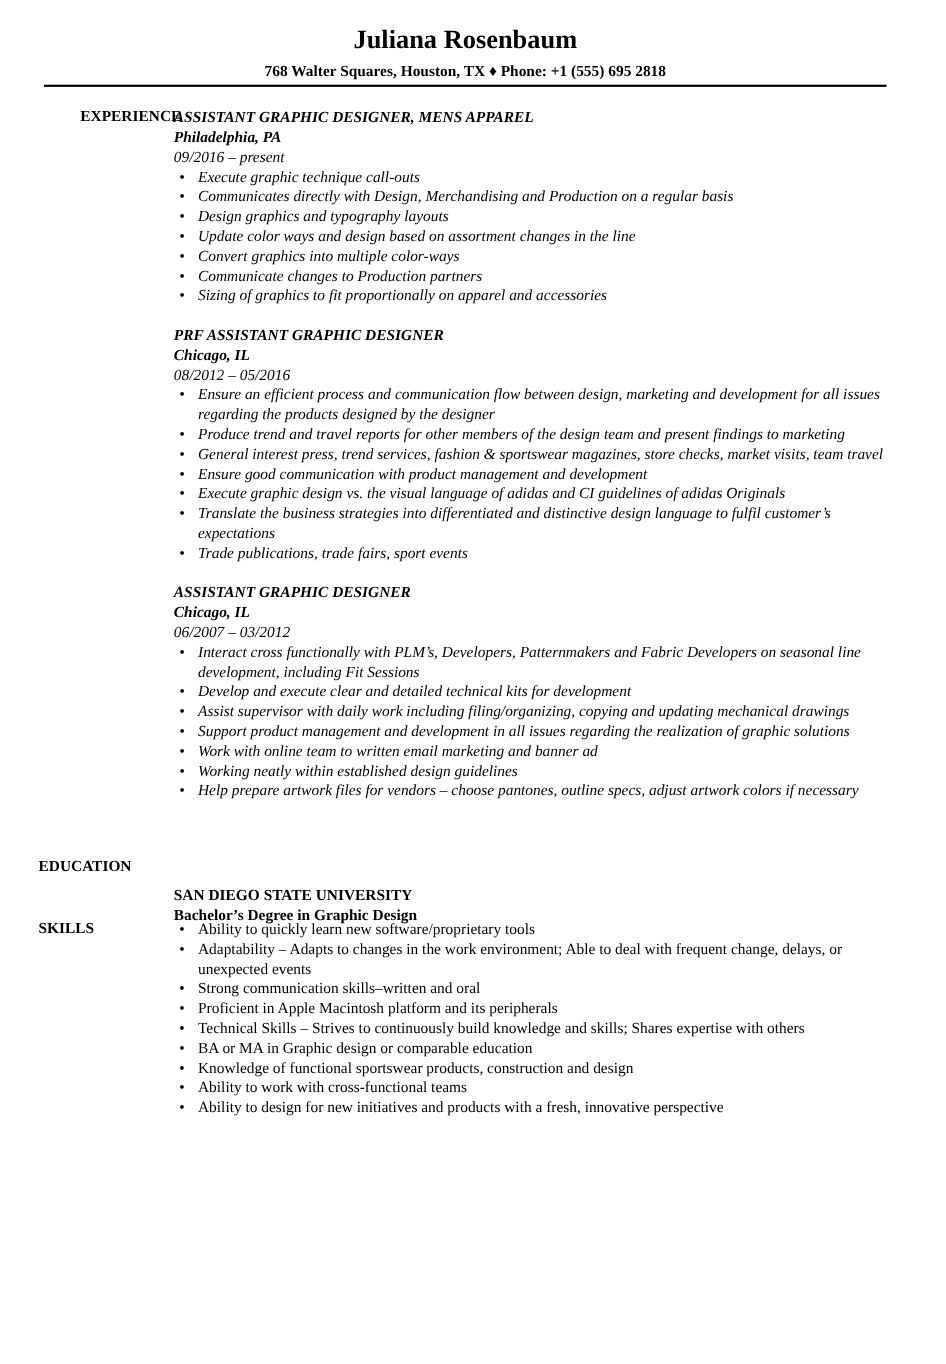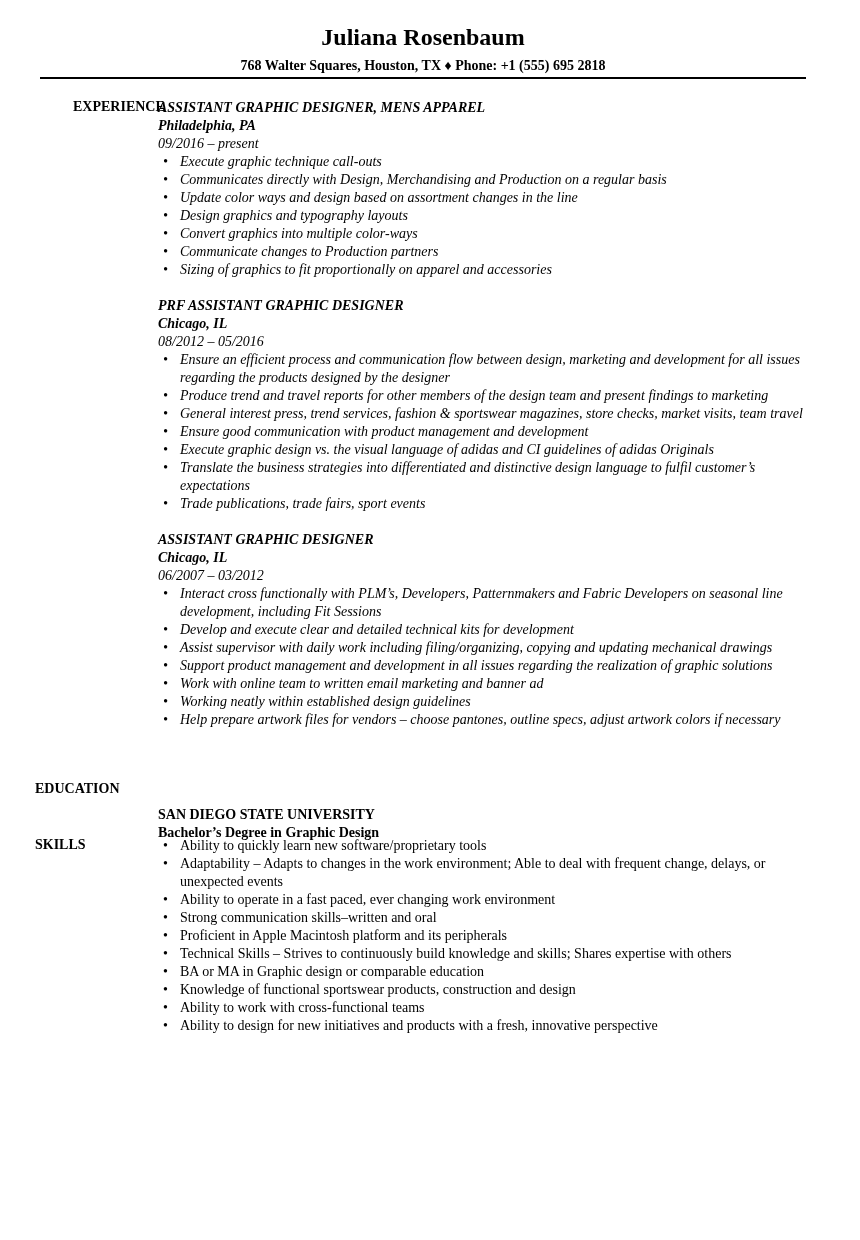--- a/index.html
+++ b/index.html
@@ -43,22 +43,22 @@
 
 <div class="section-label" style="top:99px;margin-left:38px;">EXPERIENCE</div>
 <div class="col" style="top:99px;font-style:italic;" id="experience-col">
     <div class="job">
       <div class="job-title">ASSISTANT GRAPHIC DESIGNER, MENS APPAREL</div>
       <div class="job-loc">Philadelphia, PA</div>
       <div>09/2016 – present</div>
       <ul>
         <li>Execute graphic technique call-outs</li>
         <li>Communicates directly with Design, Merchandising and Production on a regular basis</li>
+        <li>Design graphics and typography layouts</li>
         <li>Update color ways and design based on assortment changes in the line</li>
-        <li>Design graphics and typography layouts</li>
         <li>Convert graphics into multiple color-ways</li>
         <li>Communicate changes to Production partners</li>
         <li>Sizing of graphics to fit proportionally on apparel and accessories</li>
       </ul>
     </div>
     <div class="job">
       <div class="job-title">PRF ASSISTANT GRAPHIC DESIGNER</div>
       <div class="job-loc">Chicago, IL</div>
       <div>08/2012 – 05/2016</div>
       <ul>
@@ -91,21 +91,20 @@
 <div class="col" style="top:806px;">
   <div class="job-title">SAN DIEGO STATE UNIVERSITY</div>
   <div class="job-loc">Bachelor’s Degree in Graphic Design</div>
 </div>
 
 <div class="section-label" style="top:837px;">SKILLS</div>
 <div class="col" style="top:837px;">
   <ul id="skills-list">
       <li>Ability to quickly learn new software/proprietary tools</li>
       <li>Adaptability – Adapts to changes in the work environment; Able to deal with frequent change, delays, or unexpected events</li>
-      <li>Ability to operate in a fast paced, ever changing work environment</li>
       <li>Strong communication skills–written and oral</li>
       <li>Proficient in Apple Macintosh platform and its peripherals</li>
       <li>Technical Skills – Strives to continuously build knowledge and skills; Shares expertise with others</li>
       <li>BA or MA in Graphic design or comparable education</li>
       <li>Knowledge of functional sportswear products, construction and design</li>
       <li>Ability to work with cross-functional teams</li>
       <li>Ability to design for new initiatives and products with a fresh, innovative perspective</li>
     </ul>
 </div>
 

